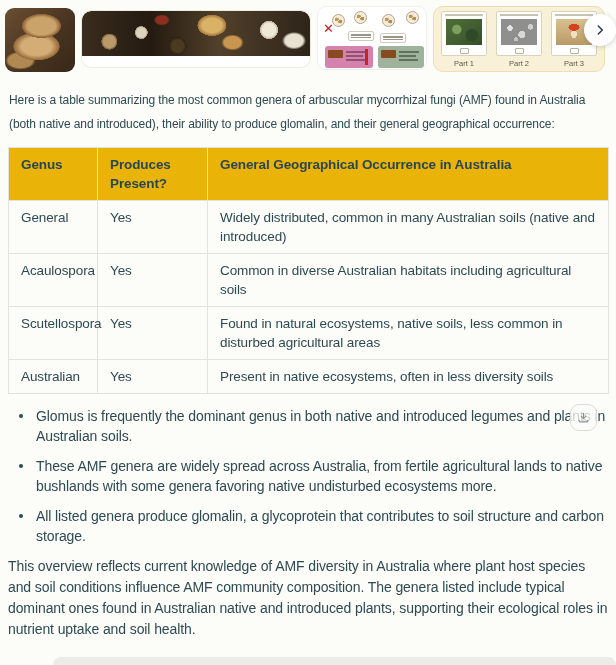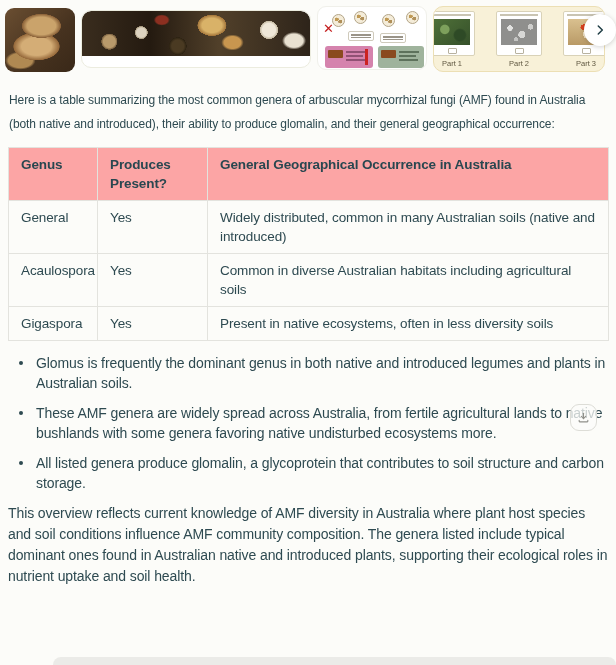--- a/index.html
+++ b/index.html
@@ -49,40 +49,40 @@
   .dl1{left:30px;top:24px;} .dl2{left:62px;top:26px;}
   .dbox { position:absolute; border-radius:3px; top:39px; height:22px; }
   .dbox.pink { left:7px; width:48px; background:#d583ad; }
   .dbox.green { left:60px; width:46px; background:#9fb39c; }
   .dchip { position:absolute; left:3px; top:4px; width:15px; height:8px; background:#8a4a1f; border-radius:1px; }
   .dlines i { display:block; position:absolute; left:21px; height:1.5px; background:rgba(90,40,70,.55); }
   .dbox.green .dlines i { background:rgba(40,60,40,.55); }
   .dlines i:nth-child(1){top:5px;width:20px;} .dlines i:nth-child(2){top:9px;width:17px;} .dlines i:nth-child(3){top:13px;width:19px;}
   .dred { position:absolute; left:40px; top:3px; width:2.5px; height:16px; background:#cc2222; }
   .thumb-parts { width:172px; height:66px; background:#f8f1d8; border:1px solid #ecdfb4; border-radius:10px;
-    display:flex; gap:21px; justify-content:center; padding-top:4px; }
+    display:flex; gap:9px; justify-content:center; padding-top:4px; }
   .mini { display:flex; flex-direction:column; align-items:center; }
   .mini-card { width:46px; height:45px; background:#fff; border:1px solid #d9d2b8; border-radius:2px;
     display:flex; flex-direction:column; align-items:center; padding-top:2px; }
   .mini-line { width:38px; height:2px; background:#c9c4b2; margin-bottom:3px; }
   .mini-img { width:36px; height:26px; }
   .img-forest { background:radial-gradient(circle 7px at 30% 40%, #7da05c 60%, rgba(0,0,0,0) 75%),radial-gradient(circle 9px at 72% 62%, #2e4a26 60%, rgba(0,0,0,0) 78%),linear-gradient(140deg,#4f7038,#35502a); }
   .img-spores { background:radial-gradient(circle 4px at 25% 35%, #e3e3e1 70%, rgba(0,0,0,0) 72%),radial-gradient(circle 5px at 58% 60%, #d7d7d5 70%, rgba(0,0,0,0) 72%),radial-gradient(circle 4px at 82% 30%, #cfcfcd 70%, rgba(0,0,0,0) 72%),radial-gradient(circle 3px at 42% 78%, #c4c4c2 70%, rgba(0,0,0,0) 72%),#8f8f8d; }
   .img-mushroom { background:radial-gradient(ellipse 8px 5px at 50% 32%, #d8401f 68%, rgba(0,0,0,0) 70%),radial-gradient(ellipse 4px 6px at 50% 58%, #efe0c2 68%, rgba(0,0,0,0) 70%),linear-gradient(#d9c08f,#b99a66); }
   .mini-foot { width:9px; height:6px; border:1px solid #b8b2a0; border-radius:1px; margin-top:3px; }
   .mini-label { font-size:7.5px; color:#5f5740; margin-top:3px; letter-spacing:0; }
   .carousel-next { position:absolute; left:584px; top:14px; width:32px; height:32px; border-radius:50%;
     background:#fff; border:none; box-shadow:0 1px 5px rgba(0,0,0,.18); display:flex; align-items:center; justify-content:center;
     cursor:pointer; z-index:5; }
 
   
   .intro { margin:12px 8px 0 9px; font-size:12px; line-height:24px; }
   .amf-table { margin:11px 8px 0 8px; width:600px; border-collapse:collapse; table-layout:fixed; font-size:13.5px; }
   .amf-table th, .amf-table td { border:1px solid #e3e3de; text-align:left; vertical-align:top; padding:7px 12px; line-height:19px; }
-  .amf-table th { background:#fca5a5; font-weight:700; color:#294750; }
+  .amf-table th { background:#eab308; font-weight:700; color:#294750; }
   .col-genus { width:89px; } .col-glom { width:110px; } .col-occ { width:401px; }
 
   .download-btn { position:absolute; left:570px; top:404px; width:27px; height:27px; border-radius:9px;
     background:rgba(252,252,249,.75); border:1px solid #ddddd7; display:flex; align-items:center; justify-content:center;
     cursor:pointer; z-index:4; }
 
   .bullets { list-style:none; margin:12px 8px 0 10px; }
   .bullets li { position:relative; padding-left:26px; margin-bottom:10px; font-size:14px; line-height:20px; }
   .bullet-dot { position:absolute; left:9px; top:8px; width:4px; height:4px; border-radius:50%; background:#2e4a51; }
   .closing { margin:4px 8px 0 8px; font-size:14px; line-height:21px; }
@@ -188,21 +188,26 @@
         <td>General</td>
         <td>Yes</td>
         <td>Widely distributed, common in many Australian soils (native and introduced)</td>
       </tr>
       <tr>
         <td>Acaulospora</td>
         <td>Yes</td>
         <td>Common in diverse Australian habitats including agricultural soils</td>
       </tr>
       <tr>
-        <td>Gigaspora</td>
+        <td>Scutellospora</td>
+        <td>Yes</td>
+        <td>Found in natural ecosystems, native soils, less common in disturbed agricultural areas</td>
+      </tr>
+      <tr>
+        <td>Australian</td>
         <td>Yes</td>
         <td>Present in native ecosystems, often in less diversity soils</td>
       </tr>
     </tbody>
   </table>
 
   <button class="download-btn">
     <svg width="13" height="13" viewBox="0 0 24 24" fill="none" stroke="#8f8f89" stroke-width="2" stroke-linecap="round" stroke-linejoin="round">
         <path d="M12 4v10"></path>
         <path d="M8 10l4 4 4-4"></path>

